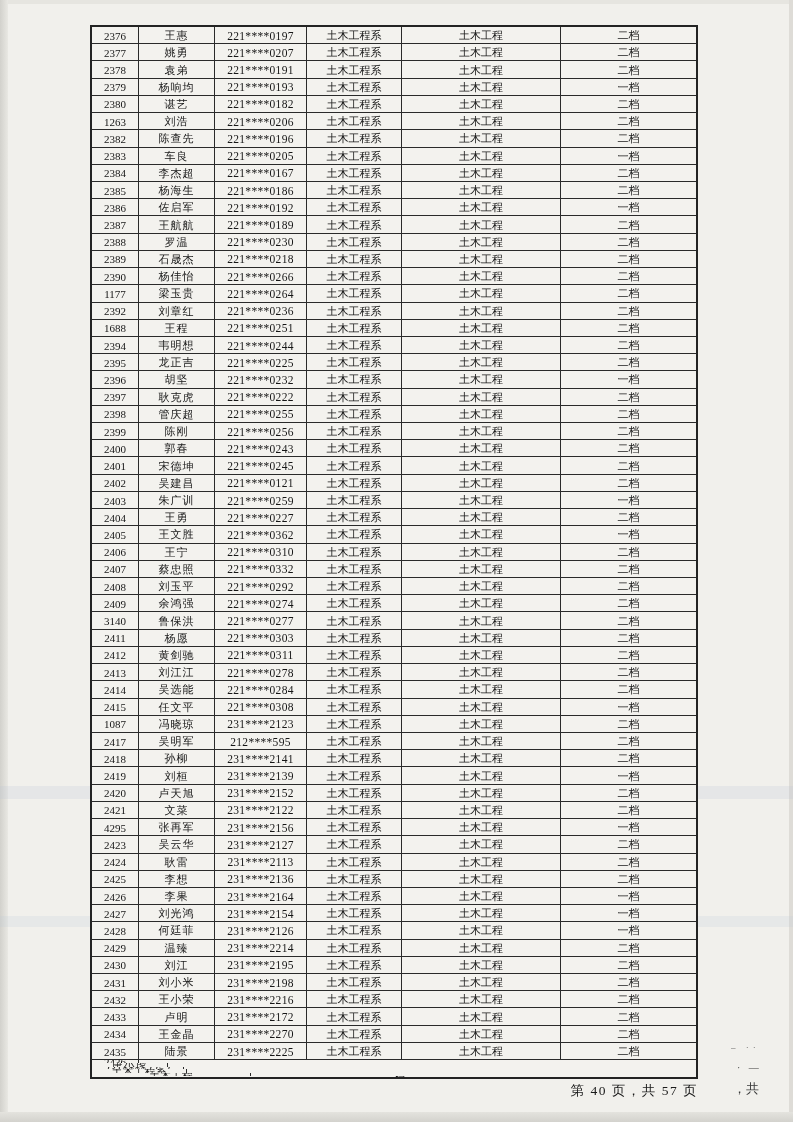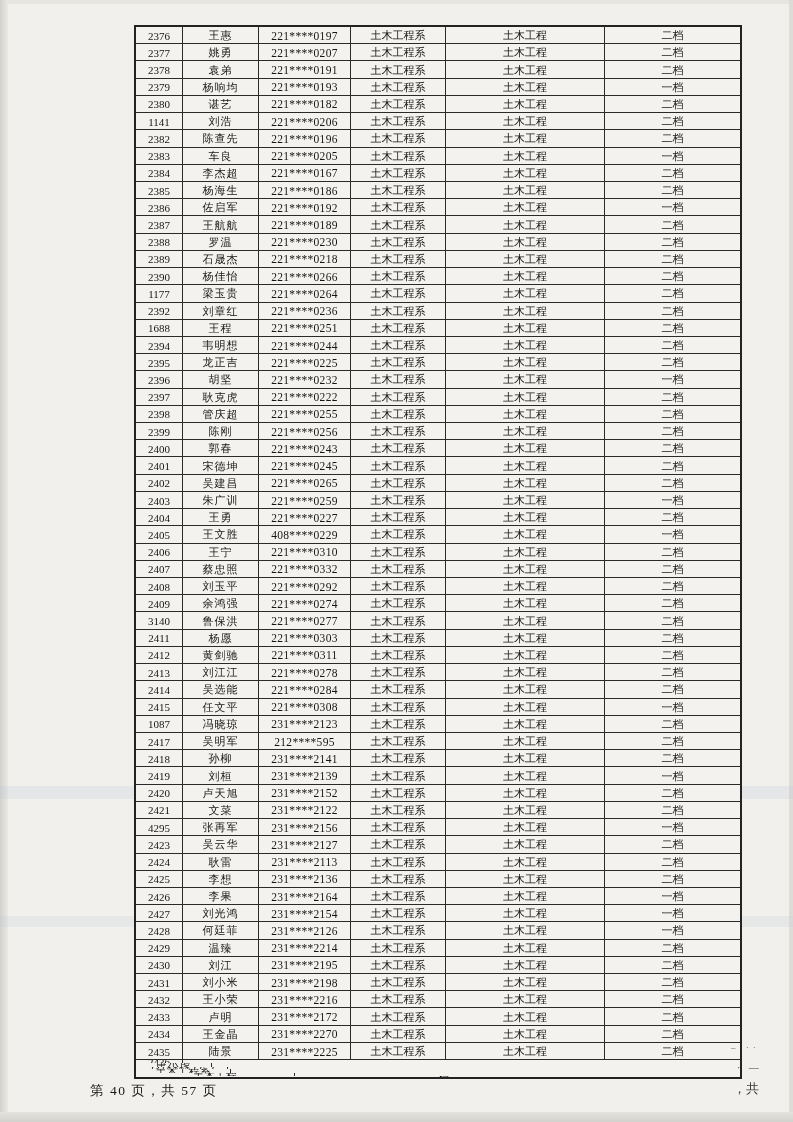--- a/index.html
+++ b/index.html
@@ -23,21 +23,20 @@
   .streak{position:absolute;left:0;width:793px;pointer-events:none;}
   .streak.s1{top:786px;height:13px;background:rgba(185,198,214,0.22);}
   .streak.s2{top:916px;height:11px;background:rgba(185,198,214,0.18);}
 
   
   .scan-table{
     position:absolute;left:90px;top:25px;width:608px;
     border:2px solid #232323;
     box-sizing:border-box;
     background:#f3f2ee;
-    margin-left:44px;
   }
   .tr{display:flex;height:17.23px;border-bottom:1.4px solid #2a2a2a;box-sizing:border-box;}
   .tr:last-child{border-bottom:none;flex-direction:column;}
   .td{
     box-sizing:border-box;
     border-right:1.2px solid #2a2a2a;
     display:flex;align-items:center;justify-content:center;
     font-size:11px;color:#161616;
     white-space:nowrap;overflow:hidden;
     padding-top:1px;
@@ -45,21 +44,21 @@
   .td:last-child{border-right:none;}
   .c0{width:47px;}
   .c1{width:76px;letter-spacing:1px;}
   .c2{width:92px;font-size:11.5px;letter-spacing:0.3px;}
   .c3{width:95px;}
   .c4{width:159px;}
   .c5{flex:1;}
 
   .footer{
     position:absolute;left:90px;top:1082px;width:608px;
-    text-align:left;font-size:13.5px;color:#1a1a1a;letter-spacing:1.5px;
+    text-align:right;font-size:13.5px;color:#1a1a1a;letter-spacing:1.5px;
   }
   .edge-frag{position:absolute;color:#3a3a3a;white-space:nowrap;}
   .frag0{left:731px;top:1042px;font-size:9px;letter-spacing:4px;color:#555;}
   .frag1{left:737px;top:1062px;font-size:10px;letter-spacing:3px;color:#444;}
   .frag2{left:733px;top:1080px;font-size:13px;}
 </style>
 </head>
 <body>
 
 <div class="page">
@@ -106,21 +105,21 @@
         </div>
         <div class="tr">
           <div class="td c0">2380</div>
           <div class="td c1">谌艺</div>
           <div class="td c2">221****0182</div>
           <div class="td c3">土木工程系</div>
           <div class="td c4">土木工程</div>
           <div class="td c5">二档</div>
         </div>
         <div class="tr">
-          <div class="td c0">1141</div>
+          <div class="td c0">1263</div>
           <div class="td c1">刘浩</div>
           <div class="td c2">221****0206</div>
           <div class="td c3">土木工程系</div>
           <div class="td c4">土木工程</div>
           <div class="td c5">二档</div>
         </div>
         <div class="tr">
           <div class="td c0">2382</div>
           <div class="td c1">陈查先</div>
           <div class="td c2">221****0196</div>
@@ -276,21 +275,21 @@
           <div class="td c0">2401</div>
           <div class="td c1">宋德坤</div>
           <div class="td c2">221****0245</div>
           <div class="td c3">土木工程系</div>
           <div class="td c4">土木工程</div>
           <div class="td c5">二档</div>
         </div>
         <div class="tr">
           <div class="td c0">2402</div>
           <div class="td c1">吴建昌</div>
-          <div class="td c2">221****0265</div>
+          <div class="td c2">221****0121</div>
           <div class="td c3">土木工程系</div>
           <div class="td c4">土木工程</div>
           <div class="td c5">二档</div>
         </div>
         <div class="tr">
           <div class="td c0">2403</div>
           <div class="td c1">朱广训</div>
           <div class="td c2">221****0259</div>
           <div class="td c3">土木工程系</div>
           <div class="td c4">土木工程</div>
@@ -300,21 +299,21 @@
           <div class="td c0">2404</div>
           <div class="td c1">王勇</div>
           <div class="td c2">221****0227</div>
           <div class="td c3">土木工程系</div>
           <div class="td c4">土木工程</div>
           <div class="td c5">二档</div>
         </div>
         <div class="tr">
           <div class="td c0">2405</div>
           <div class="td c1">王文胜</div>
-          <div class="td c2">408****0229</div>
+          <div class="td c2">221****0362</div>
           <div class="td c3">土木工程系</div>
           <div class="td c4">土木工程</div>
           <div class="td c5">一档</div>
         </div>
         <div class="tr">
           <div class="td c0">2406</div>
           <div class="td c1">王宁</div>
           <div class="td c2">221****0310</div>
           <div class="td c3">土木工程系</div>
           <div class="td c4">土木工程</div>

